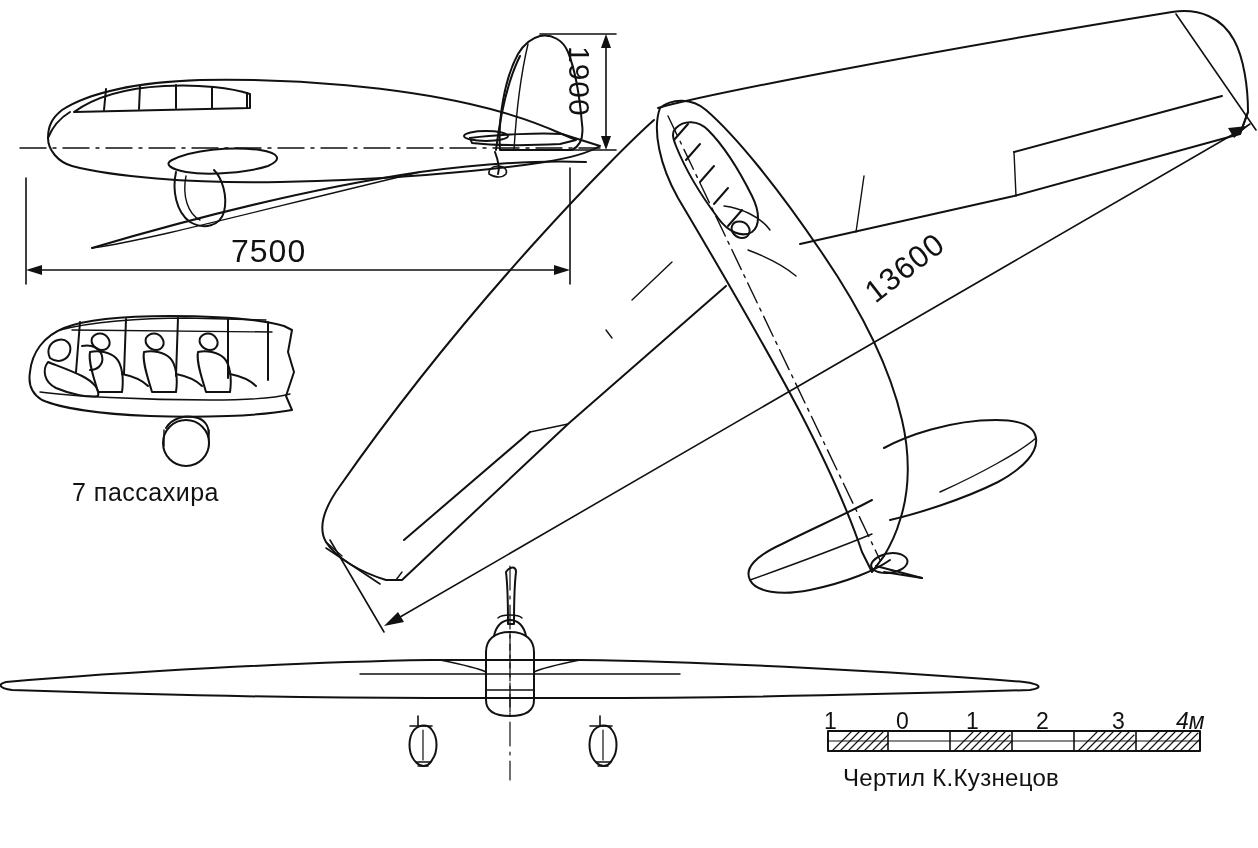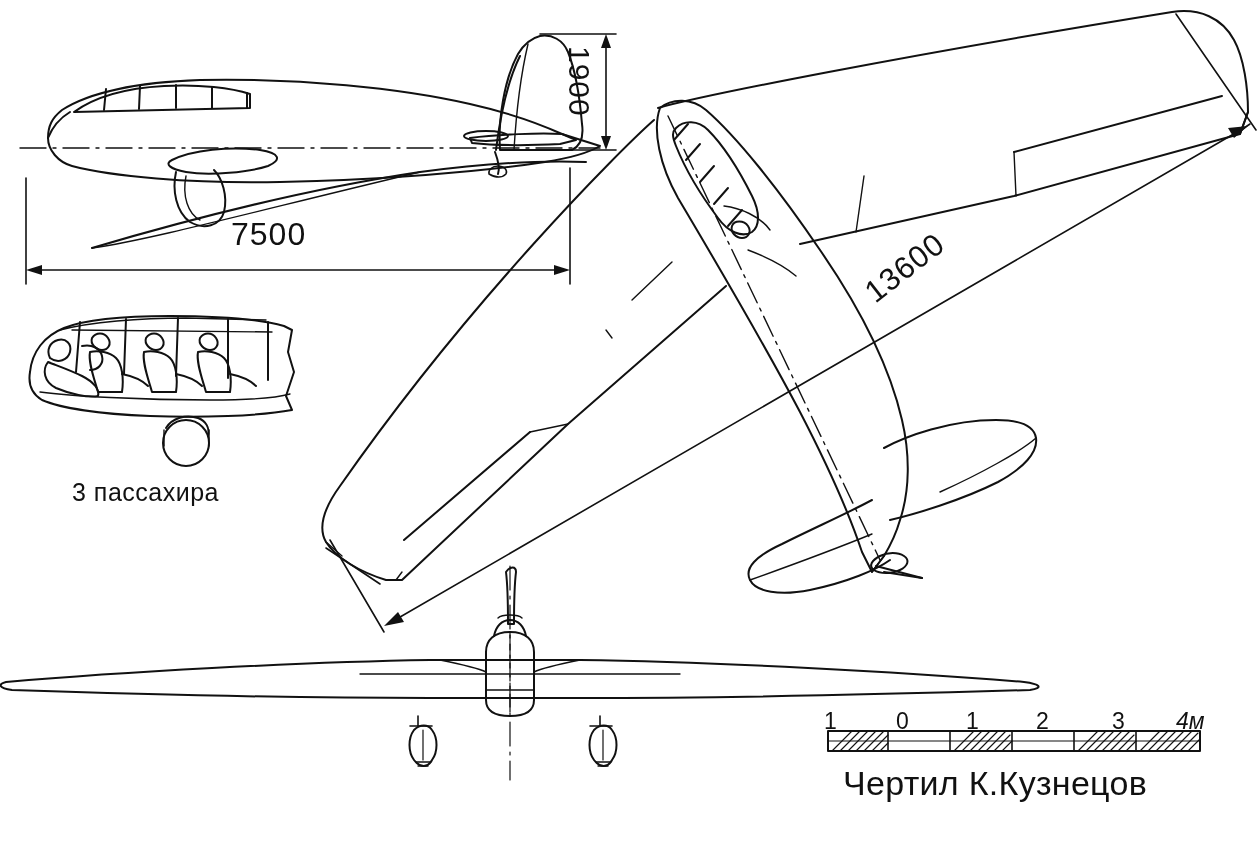--- a/index.html
+++ b/index.html
@@ -30,21 +30,21 @@
   .lbl-1900 {
     left: 596px;
     top: 46px;
     font-size: 30px;
     letter-spacing: 1px;
     transform: rotate(90deg);
     transform-origin: left top;
   }
   .lbl-7500 {
     left: 231px;
-    top: 216px;
+    top: 233px;
     font-size: 32px;
     letter-spacing: 1px;
   }
   .lbl-13600 {
     left: 858px;
     top: 282px;
     font-size: 31px;
     letter-spacing: 1px;
     transform: rotate(-38deg);
     transform-origin: left top;
@@ -57,21 +57,21 @@
   }
   .lbl-title {
     left: 104px;
     top: 783px;
     font-size: 35px;
     letter-spacing: 0.3px;
   }
   .lbl-author {
     left: 843px;
     top: 764px;
-    font-size: 34px;
+    font-size: 24px;
     letter-spacing: 0.3px;
     text-align: right;
   }
   .scale-num {
     position: absolute;
     font-size: 23px;
     top: 708px;
   }
 </style>
 </head>
@@ -357,21 +357,21 @@
           <line x1="1188" y1="751" x2="1200" y2="739"></line>
         </g>
       </g>
 
     </g>
   </svg>
 
   <div class="lbl lbl-1900">1900</div>
   <div class="lbl lbl-7500">7500</div>
   <div class="lbl lbl-13600">13600</div>
-  <div class="lbl lbl-pass">3 пассахира</div>
+  <div class="lbl lbl-pass">7 пассахира</div>
   <div class="lbl lbl-author">Чертил  К.Кузнецов</div>
 
   <div class="scale-num" style="left:824px;">1</div>
   <div class="scale-num" style="left:896px;">0</div>
   <div class="scale-num" style="left:966px;">1</div>
   <div class="scale-num" style="left:1036px;">2</div>
   <div class="scale-num" style="left:1112px;">3</div>
   <div class="scale-num" style="left:1176px;font-style:italic;">4м</div>
 
 </div>

